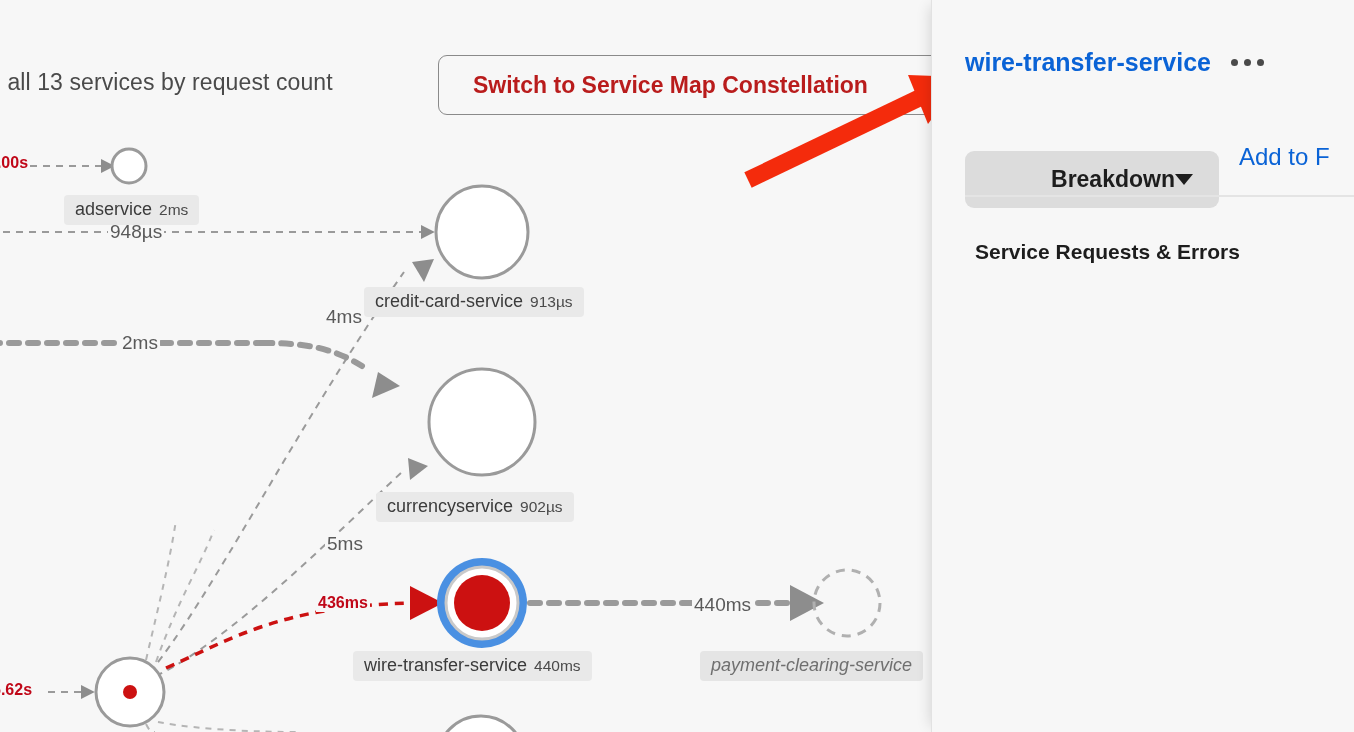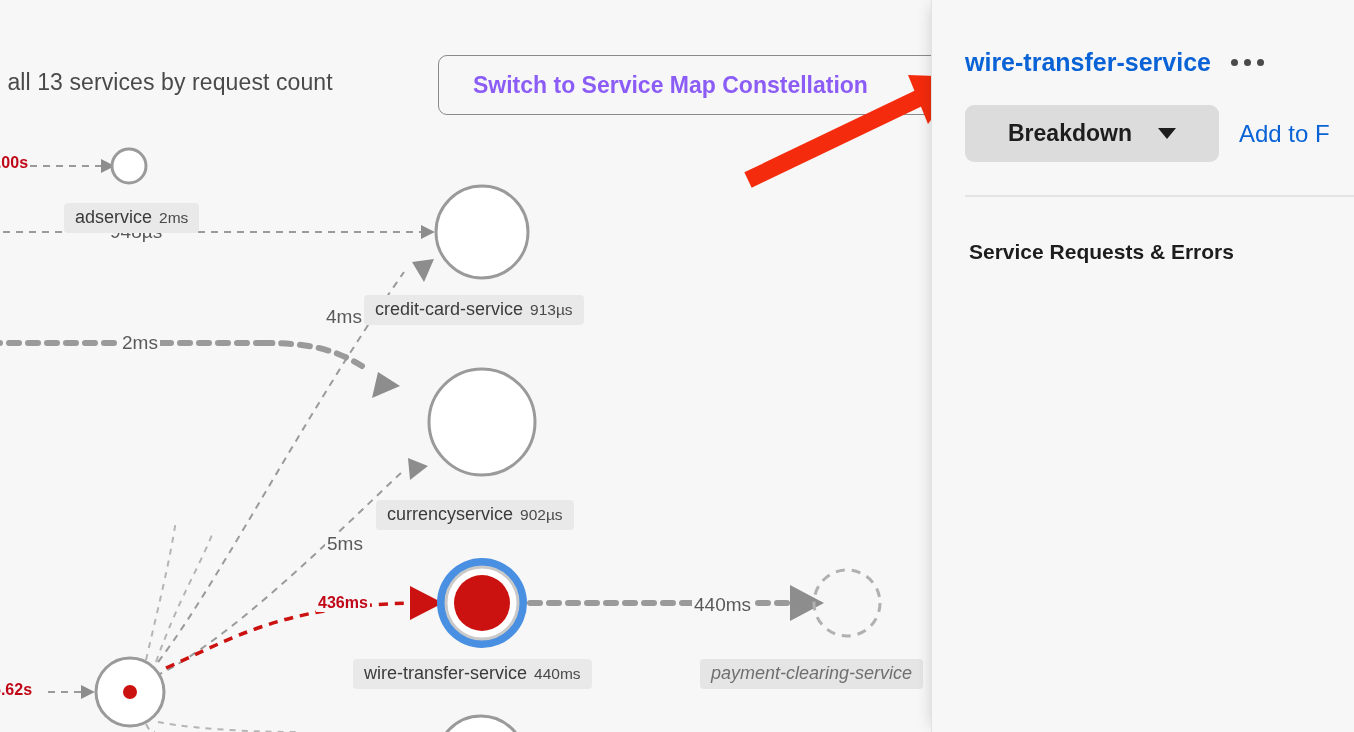--- a/index.html
+++ b/index.html
@@ -15,30 +15,30 @@
 
   .map-header{position:absolute;left:0;top:30px;width:932px;height:60px;}
   .map-caption{
     position:absolute;left:-12px;top:39px;
     font-size:23px;color:#4a4a4a;white-space:nowrap;letter-spacing:.1px;
   }
   .switch-btn{
     position:absolute;left:438px;top:25px;width:510px;height:60px;
     box-sizing:border-box;
     background:#f7f7f7;border:1.5px solid #8a8a8a;border-radius:9px;
-    font-size:23px;font-weight:bold;color:#8b5cf6;
+    font-size:23px;font-weight:bold;color:#b91c1c;
     display:flex;align-items:center;padding-left:34px;
     white-space:nowrap;overflow:hidden;cursor:pointer;
   }
 
   
   .node-label{
     position:absolute;background:#e9e9e9;border-radius:4px;
     padding:4px 11px 5px 11px;white-space:nowrap;
-    font-size:18px;color:#3b3b3b;line-height:1.15;margin-top:8px;
+    font-size:18px;color:#3b3b3b;line-height:1.15;
   }
   .node-label .dur{font-size:15.5px;color:#4a4a4a;margin-left:7px;}
   .node-label.ghost{font-style:italic;color:#6f6f6f;background:#e5e5e5;}
 
   .edge-text{position:absolute;font-size:19px;color:#5a5a5a;white-space:nowrap;background:#f7f7f7;padding:0 2px;}
   .edge-text.err{color:#c00718;font-weight:bold;font-size:16px;}
 
   
   #annotation-arrow{position:absolute;left:0;top:0;pointer-events:none;}
 
@@ -54,33 +54,33 @@
   .panel-title{
     font-size:25px;font-weight:bold;color:#0a63d6;white-space:nowrap;cursor:pointer;
   }
   .kebab{margin-left:18px;display:flex;gap:6px;align-items:center;cursor:pointer;padding:6px 2px;}
   .kebab i{width:7px;height:7px;border-radius:50%;background:#4a4a4a;display:block;}
 
   .panel-actions{position:absolute;left:33px;top:105px;display:flex;align-items:center;}
   .breakdown-btn{
     height:57px;min-width:254px;box-sizing:border-box;
     background:#dcdcdc;border:none;border-radius:9px;
-    display:flex;align-items:center;justify-content:center;gap:26px;
+    display:flex;align-items:center;justify-content:flex-end;
     font-size:23px;font-weight:bold;color:#1d1d1d;
-    font-family:inherit;cursor:pointer;padding:0 26px;
+    font-family:inherit;cursor:pointer;padding:0 26px;margin-top:46px;
   }
   .caret{width:0;height:0;border-left:9px solid transparent;border-right:9px solid transparent;border-top:11px solid #1d1d1d;}
   .add-link{
     margin-left:20px;font-size:24px;color:#0a63d6;white-space:nowrap;cursor:pointer;
   }
 
   .panel-divider{position:absolute;left:33px;top:195px;width:420px;height:1.5px;background:#e4e4e4;}
 
   .section-title{position:absolute;font-size:21px;font-weight:bold;color:#1d1d1d;white-space:nowrap;}
-  #sec-requests{left:37px;top:240px;}
+  #sec-requests{left:43px;top:240px;}
   #sec-latency{left:42px;top:564px;}
 </style>
 </head>
 <body>
 
 <div id="map-canvas">
 
   <svg id="map-svg" width="932" height="732">
     <defs>
       <marker id="arw" markerWidth="7" markerHeight="7" refX="5.6" refY="3.5" orient="auto">

